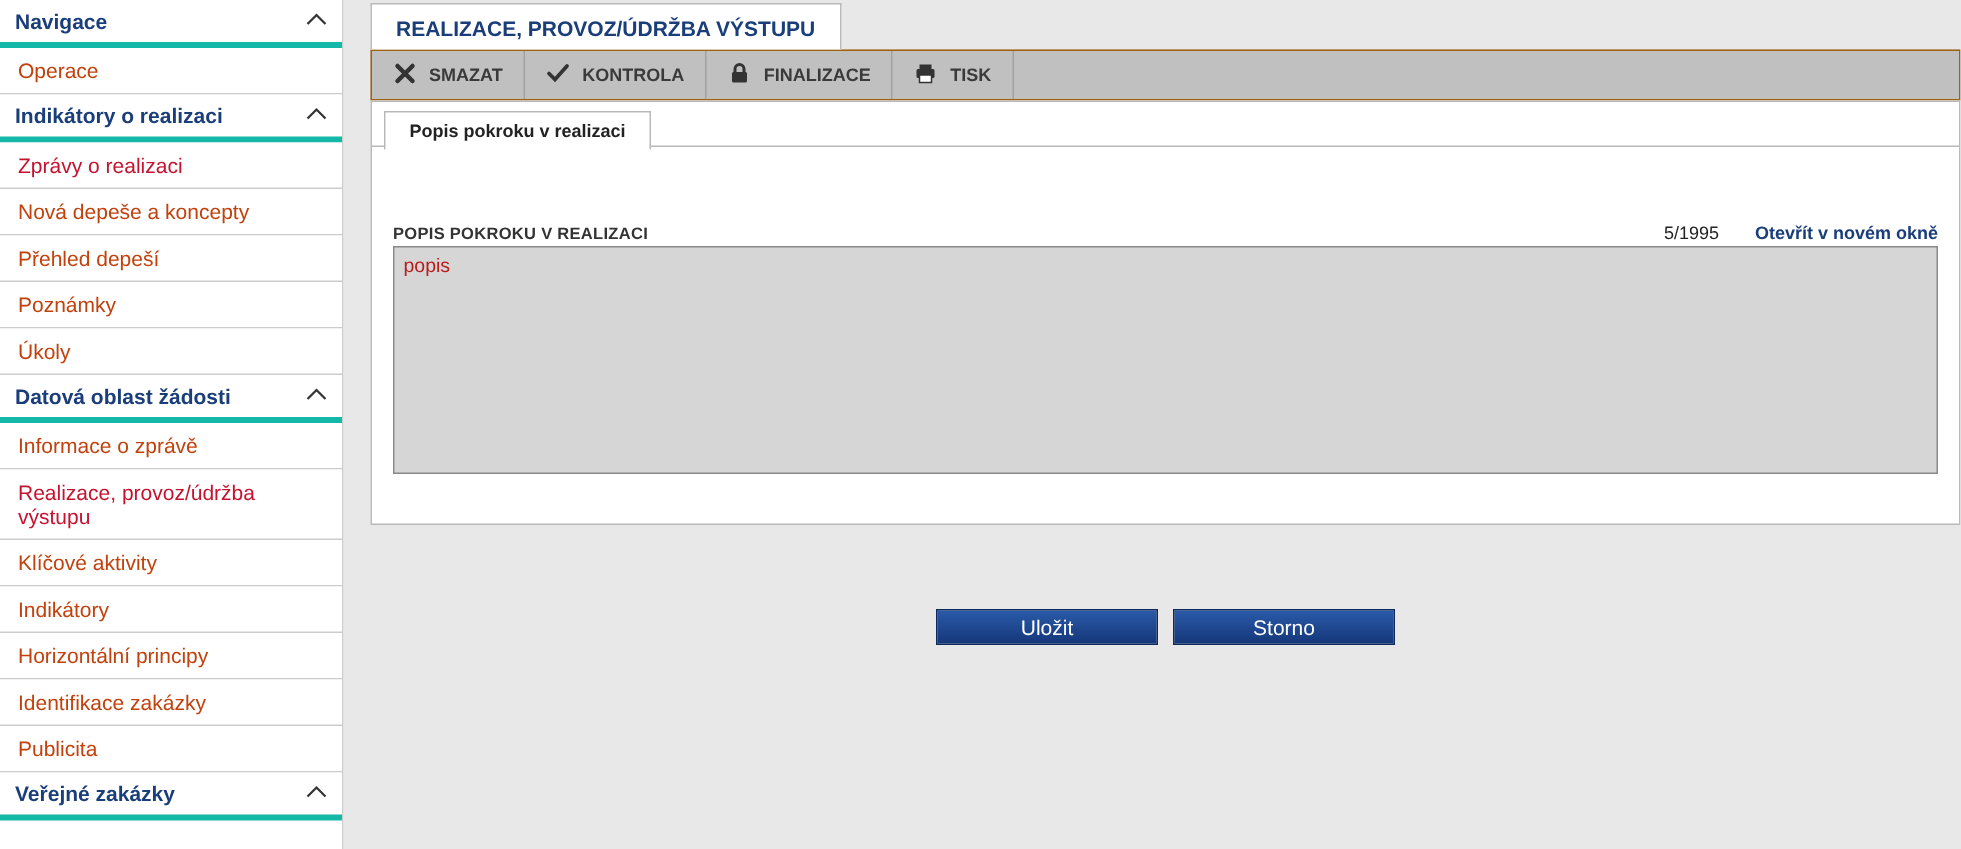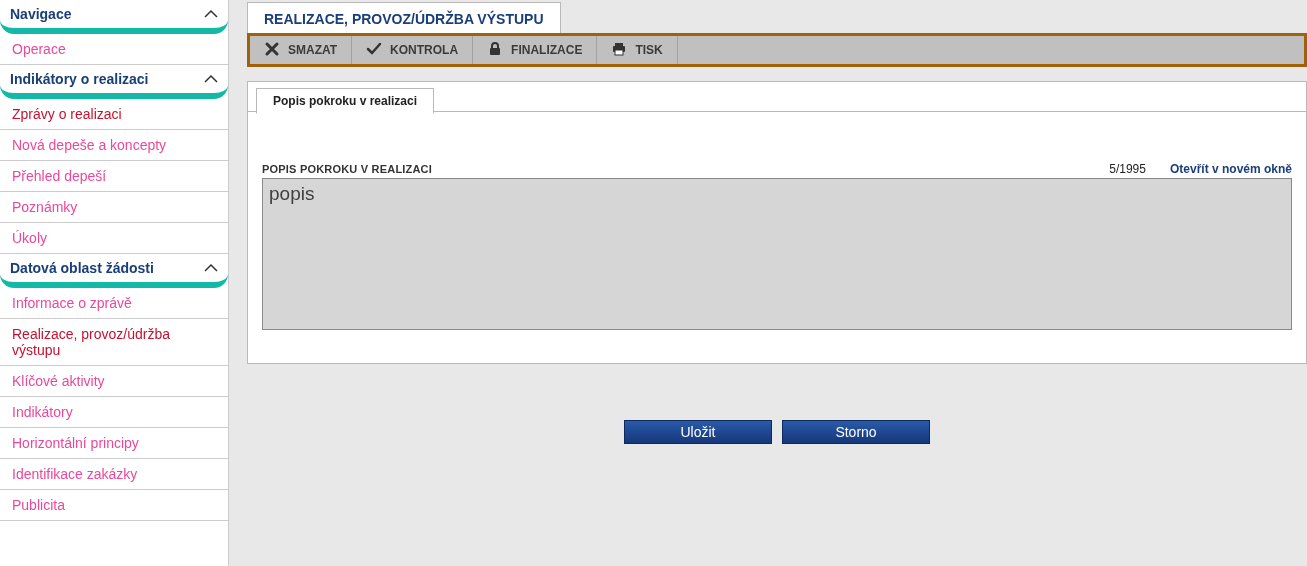--- a/index.html
+++ b/index.html
@@ -15,39 +15,37 @@
     
     
     .sidebar {
       width: 229px;
       background: #fff;
       border-right: 1px solid #ccc;
     }
     .nav-header {
       display: flex;
       justify-content: space-between;
-      align-items: center;
       padding: 6px 10px;
       background: #fff;
-      border-bottom: 6px solid #14b8a6;
+      border-bottom: 4px solid #14b8a6;
       color: #1a3e7a;
       font-weight: bold;
       font-size: 14px;
       cursor: pointer;
-      border-radius: 14px;
     }
     .nav-header .chevron {
       color: #333;
       font-size: 13px;
     }
     .nav-item {
       padding: 7px 12px;
       background: #fff;
       border-bottom: 1px solid #ccc;
-      color: #ec4899;
+      color: #c2410c;
       font-size: 14px;
       cursor: pointer;
     }
     .nav-item.active { color: #c4122f; }
     
     
     .main {
       flex: 1;
       padding: 0 0 0 18px;
       background: #e8e8e8;
@@ -58,42 +56,41 @@
       border: 1px solid #b9b9b9;
       border-bottom: none;
       padding: 8px 16px 6px;
       color: #1a3e7a;
       font-weight: bold;
       font-size: 14px;
       margin-top: 2px;
     }
     .toolbar {
       background: #c0c0c0;
-      border: 3px solid #a16207;
+      border: 1px solid #a16207;
       display: flex;
       align-items: stretch;
       height: 34px;
     }
     .tbtn {
       display: flex;
       align-items: center;
       gap: 8px;
       padding: 0 14px;
       border-right: 1px solid #a2a2a2;
       color: #3a3a3a;
       font-weight: bold;
       font-size: 12px;
       cursor: pointer;
     }
     .tbtn svg { width: 16px; height: 16px; }
     
     .content-panel {
       background: #fff;
       border: 1px solid #b9b9b9;
-      margin-top: 14px;
       padding: 0;
     }
     .inner-tab-bar {
       padding: 0;
       border-bottom: 1px solid #b9b9b9;
       background: #fff;
       position: relative;
       height: 30px;
     }
     .inner-tab {
@@ -129,23 +126,23 @@
     }
     .counter { color: #222; font-weight: normal; font-size: 12px; }
     .open-link { color: #1a3e7a; font-weight: bold; cursor: pointer; font-size: 12px; }
     .big-textarea {
       width: 100%;
       height: 152px;
       background: #d6d6d6;
       border: 1px solid #8a8a8a;
       padding: 4px 6px;
       font-family: Arial, sans-serif;
-      font-size: 19px;
+      font-size: 13px;
       resize: none;
-      color: #404040;
+      color: #b91c1c;
     }
     
     .button-row {
       display: flex;
       justify-content: center;
       gap: 10px;
       margin: 56px 0 0;
     }
     .action-btn {
       width: 148px;
@@ -200,20 +197,28 @@
       </span>
     </div>
     <div class="nav-item">Informace o zprávě</div>
     <div class="nav-item active">Realizace, provoz/údržba výstupu</div>
     <div class="nav-item">Klíčové aktivity</div>
     <div class="nav-item">Indikátory</div>
     <div class="nav-item">Horizontální principy</div>
     <div class="nav-item">Identifikace zakázky</div>
     <div class="nav-item">Publicita</div>
 
+    <div class="nav-header">
+      <span>Veřejné zakázky</span>
+      <span class="chevron">
+        <svg width="14" height="10" viewBox="0 0 14 10">
+            <path d="M1 8 L7 2 L13 8" stroke="#333" stroke-width="1.5" fill="none"></path>
+          </svg>
+      </span>
+    </div>
   </div>
 
   <div class="main">
     <div class="page-tab">REALIZACE, PROVOZ/ÚDRŽBA VÝSTUPU</div>
     
     <div class="toolbar">
       <div class="tbtn">
         <span>
           <svg viewBox="0 0 16 16">
               <path d="M3 3 L13 13 M13 3 L3 13" stroke="#333" stroke-width="3" stroke-linecap="round"></path>

